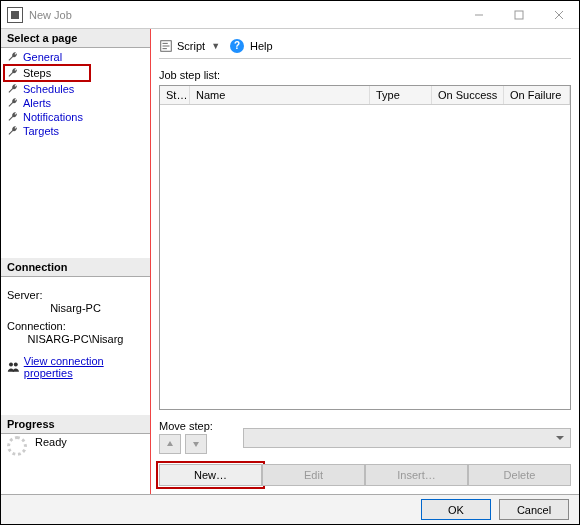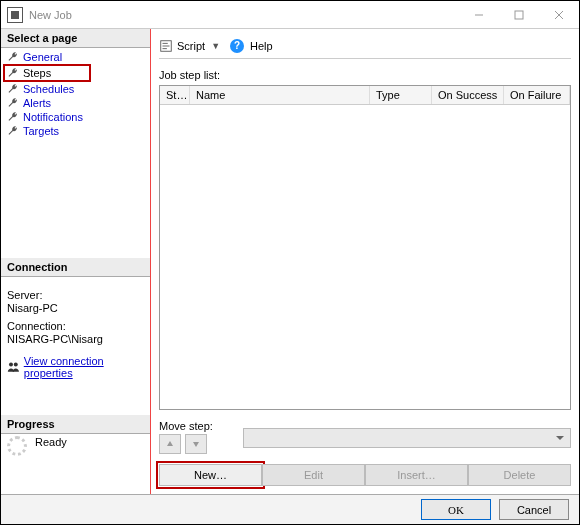--- a/index.html
+++ b/index.html
@@ -71,21 +71,21 @@
     border: 2px solid #b00;
     margin: 0 0 0 -2px;
     padding-right: 6px;
     width: 88px;
   }
   .nav-item span { color: #0000cc; }
   .nav-item.steps-highlight span { color: #000; }
   .nav-spacer { flex: 1; }
   .conn-block { padding: 6px; }
   .conn-block .lbl { margin-top: 6px; }
-  .conn-block .val { margin-top: 1px; }
+  .conn-block .val { margin-top: 1px; text-align: center; }
   .conn-link {
     display: flex;
     align-items: center;
     margin-top: 10px;
   }
   .conn-link .people-icon { width: 14px; height: 14px; margin-right: 4px; }
   .conn-link a { color: #0000cc; text-decoration: underline; cursor: pointer; }
   .progress-block {
     padding: 2px 6px;
     display: flex;
@@ -205,21 +205,21 @@
     gap: 8px;
     background: #f3f3f3;
   }
   .footer .fbtn {
     width: 70px; height: 21px;
     background: #e8e8e8;
     border: 1px solid #888;
     display: flex; align-items: center; justify-content: center;
     cursor: pointer;
   }
-  .footer .fbtn.ok { border: 1.5px solid #0066cc; font-family: Liberation Serif, serif; }
+  .footer .fbtn.ok { border: 1.5px solid #0066cc; }
 </style>
 </head>
 <body>
 
 <div class="titlebar">
   <div class="app-icon"></div>
   <div class="title">New Job</div>
   <div class="winbtn">
     <svg viewBox="0 0 10 10">
         <line x1="1" y1="5" x2="9" y2="5" stroke="#999" stroke-width="1"></line>

